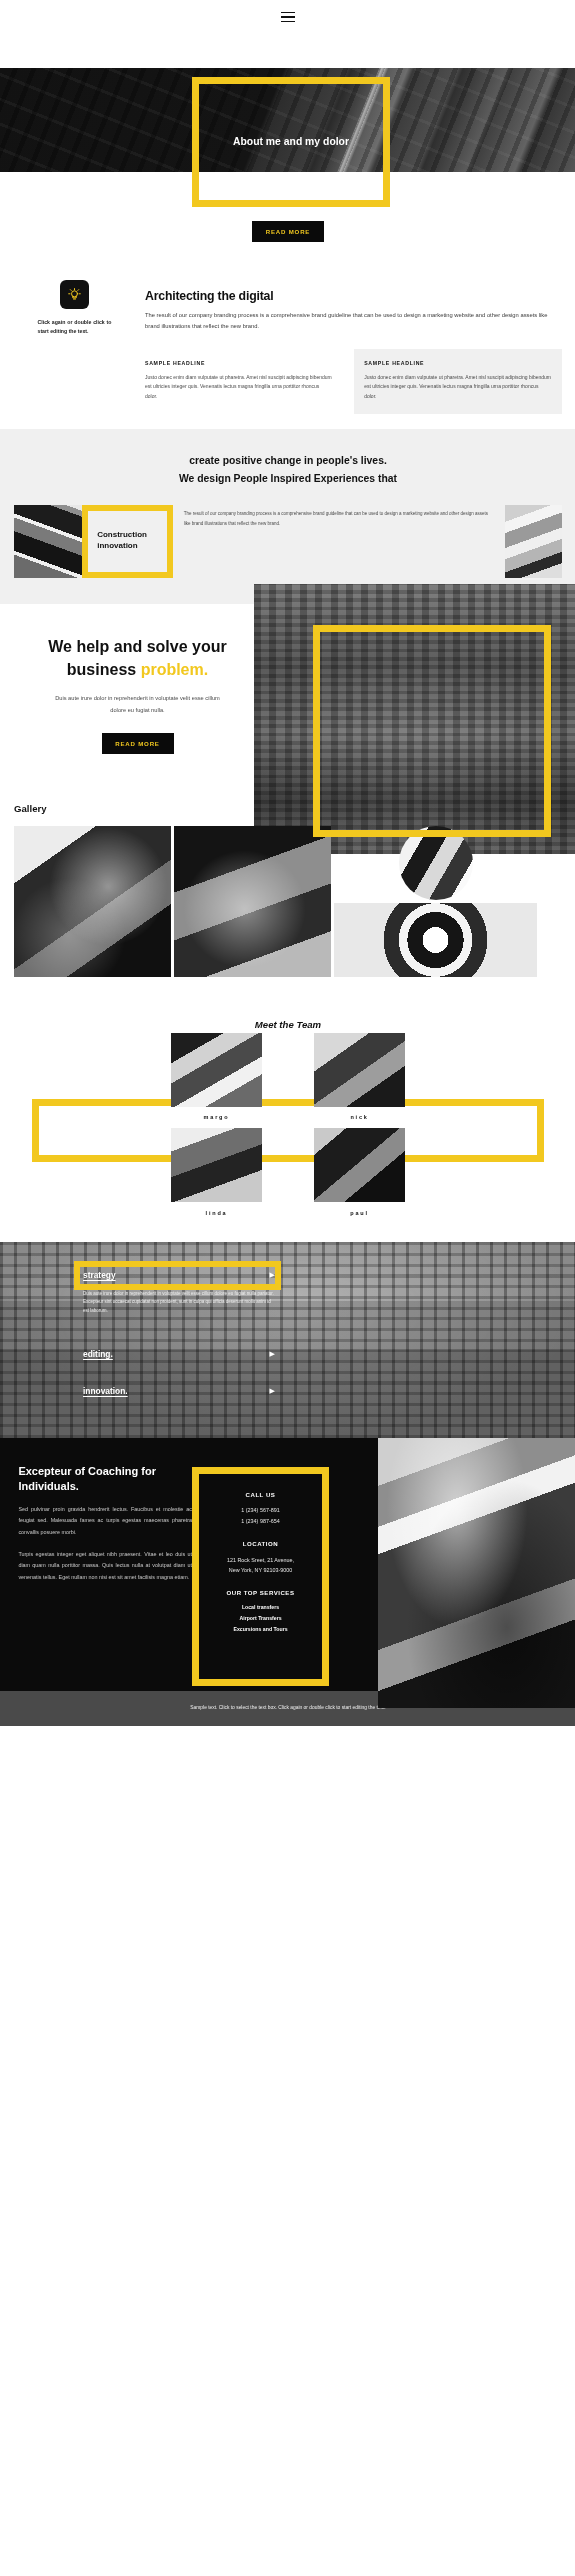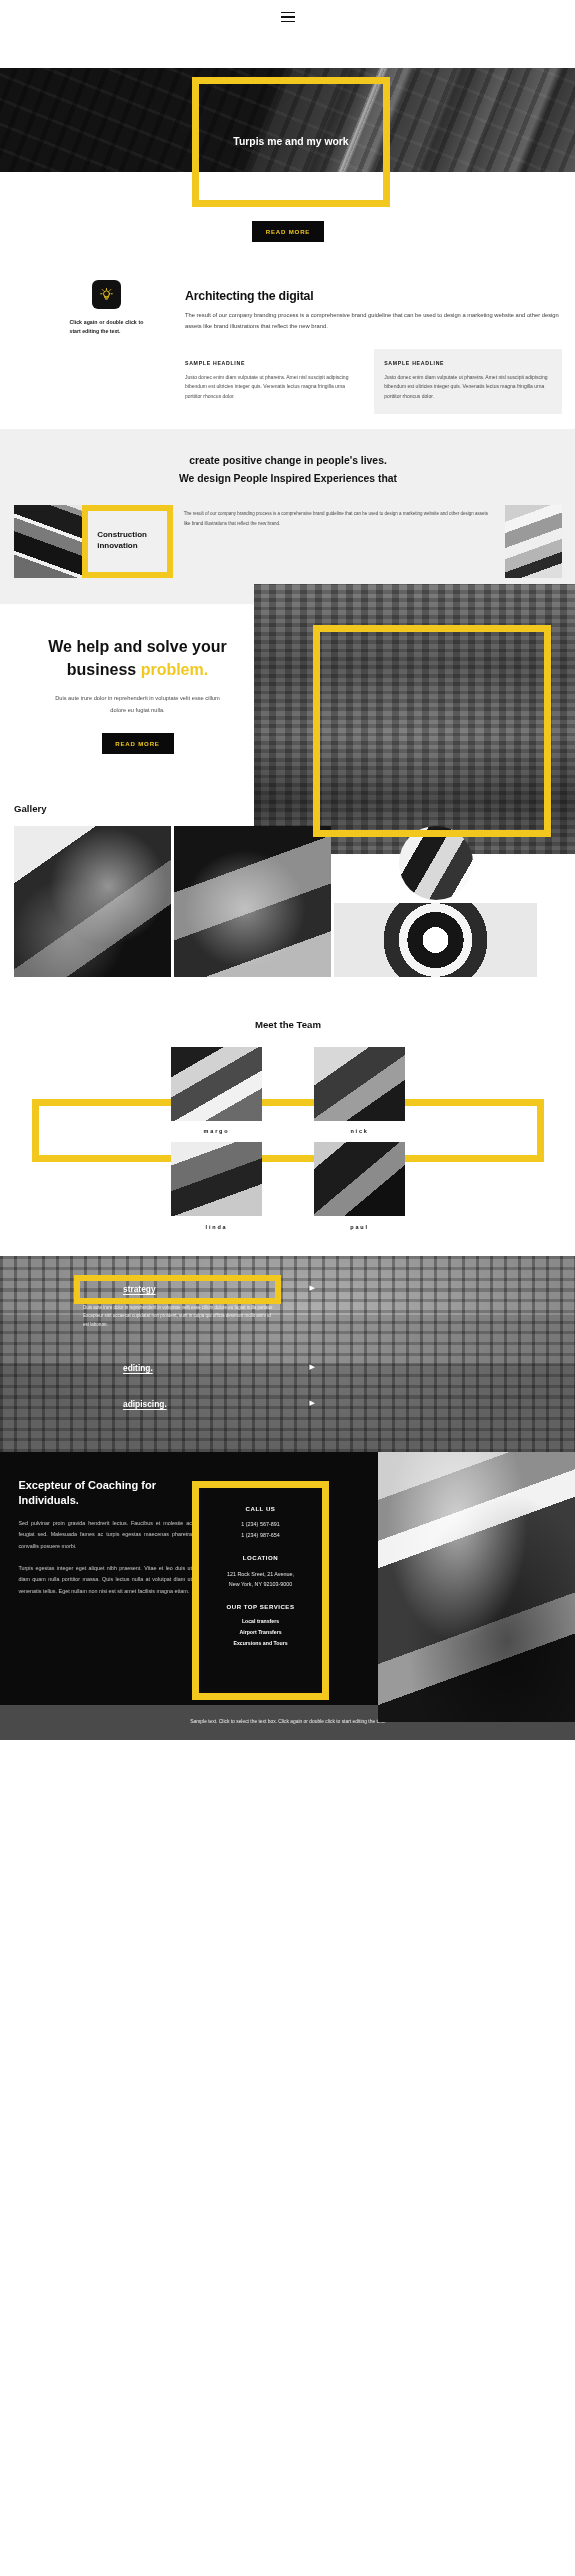--- a/index.html
+++ b/index.html
@@ -42,21 +42,21 @@
     padding: 0 23px;
   }
   .btn-dark {
     display:block; margin: 0 auto; background:#0a0a0a; color:#f2c81f;
     font-size:6.1px; font-weight:700; letter-spacing:0.8px; text-align:center;
     width:72px; padding:7px 0; border:0; cursor:pointer;
   }
   .hero-btn-wrap { padding-top: 10.7px; padding-bottom: 20px; }
 
   
-  .sec-arch { display:flex; padding: 17px 14px 15.3px; gap: 18px; margin-left: 32px; }
+  .sec-arch { display:flex; padding: 17px 14px 15.3px; gap: 10px; }
   .arch-left { width: 121px; padding-top: 1.5px; display:flex; flex-direction:column; align-items:center; }
   .icon-tile {
     width:29px; height:29px; background:#111; border-radius:6.1px;
     display:flex; align-items:center; justify-content:center;
   }
   .arch-caption {
     margin-top:9.2px; font-size:5.2px; font-weight:700; line-height:1.75;
     text-align:justify; color:#1b1b1b; width: 74px;
   }
   .arch-right { flex:1; padding-top: 10.7px; }
@@ -123,21 +123,21 @@
   .g1 { grid-row: 1 / span 2; background: linear-gradient(145deg,#ececec 0 22%, #2a2a2a 22% 55%, #6f6f6f 55% 72%, #101010 72% 100%); }
   .g1:after{content:"";position:absolute;inset:0;background:radial-gradient(circle at 60% 40%, rgba(255,255,255,.5), transparent 45%), radial-gradient(circle at 35% 72%, rgba(255,255,255,.25), transparent 38%);}
   .g2 { border-radius:50%; background: linear-gradient(120deg,#f2f2f2 0 26%, #1a1a1a 26% 46%, #d9d9d9 46% 62%, #343434 62% 80%, #fafafa 80% 100%); width:74px; height:74px; margin: 0 auto; }
   .g3 { grid-row: 1 / span 2; background: linear-gradient(160deg,#141414 0 32%, #8e8e8e 32% 55%, #2b2b2b 55% 78%, #b9b9b9 78% 100%); }
   .g3:after{content:"";position:absolute;inset:0;background:radial-gradient(ellipse at 45% 55%, rgba(255,255,255,.45), transparent 50%);}
   .g4 { background: radial-gradient(circle at 50% 50%, #fff 0 12%, #151515 12% 26%, #f4f4f4 26% 34%, #2b2b2b 34% 48%, #e8e8e8 48% 100%); }
   .g-cell { position:relative; }
 
   
   .sec-team { padding: 10.7px 0 26px; position:relative; }
-  .team-title { text-align:center; font-size:9.6px; font-weight:700; color:#111; margin-bottom:17px; }
+  .team-title { text-align:center; font-size:9.6px; font-weight:700; color:#111; margin-bottom:3px;font-style:italic; }
   .team-band {
     position:absolute; left:32px; right:32px; top:91px; height:63px;
     border: 7px solid #f2c81f; z-index:1;
   }
   .team-grid { position:relative; z-index:2; width:238px; margin:0 auto; display:grid; grid-template-columns: 1fr 1fr; gap: 7.7px 48px; }
   .member { text-align:center; }
   .m-photo { width:91px; height:74px; margin:0 auto; }
   .m1 { background: linear-gradient(150deg,#1e1e1e 0 24%, #d2d2d2 24% 40%, #4a4a4a 40% 60%, #f1f1f1 60% 74%, #6a6a6a 74% 100%); }
   .m2 { background: linear-gradient(145deg,#d8d8d8 0 28%, #3a3a3a 28% 52%, #9d9d9d 52% 70%, #1a1a1a 70% 100%); }
   .m3 { background: linear-gradient(160deg,#ededed 0 22%, #6e6e6e 22% 46%, #232323 46% 70%, #c9c9c9 70% 100%); }
@@ -158,21 +158,21 @@
       repeating-linear-gradient(0deg, rgba(0,0,0,.3) 0 3.1px, rgba(255,255,255,.1) 3.1px 10.7px),
       radial-gradient(ellipse at 50% 35%, rgba(255,255,255,.5), rgba(0,0,0,.35) 70%);
     mix-blend-mode:multiply; opacity:.85;
   }
   .svc { position:relative; z-index:3; padding: 28px 0 0 83px; }
   .svc-item { margin-bottom: 4.6px; position:relative; }
   .svc-box {
     position:absolute; left:-9.2px; top:-9.2px; width:207px; height:29px;
     border:6.1px solid #f2c81f;
   }
-  .svc-row { display:flex; width:192px; position:relative; z-index:2; height:10.7px;margin-left:40px;}
+  .svc-row { display:flex; align-items:center; width:192px; position:relative; z-index:2; height:10.7px;}
   .svc-name { font-size:8.4px; font-weight:700; color:#fff; text-decoration: underline; text-underline-offset:2.3px; }
   .svc-arrow { margin-left:auto; color:#fff; font-size:7px; }
   .svc-desc { margin-top: 9.2px; width: 192px; font-size:4.5px; line-height:1.95; color:#efefef; }
   .svc-sp { height: 28px; }
 
   
   .sec-benefits { background:#0b0b0b; position:relative; padding: 26px 0 23px; min-height: 253px; }
   .ben-left { width: 192px; padding-left: 18.4px; }
   .ben-h { font-size:11px; font-weight:700; line-height:1.35; color:#fff; }
   .ben-p { margin-top:10.7px; font-size:5.4px; line-height:2.1; color:#c9c9c9; text-align:justify; }
@@ -204,21 +204,21 @@
     <div class="burger">
         <i></i>
         <i></i>
         <i></i>
       </div>
   </div>
 
   <div class="hero">
     <div class="hero-img"></div>
     <div class="hero-frame"></div>
-    <div class="hero-title">Turpis me and my work</div>
+    <div class="hero-title">About me and my dolor</div>
   </div>
   <div class="hero-btn-wrap">
     <button class="btn-dark">READ MORE</button>
   </div>
 
   <div class="sec-arch">
     <div class="arch-left">
       <div class="icon-tile">
         <svg width="17" height="17" viewBox="0 0 24 24" fill="none" stroke="#f2c81f" stroke-width="1.4" stroke-linecap="round">
           <circle cx="12" cy="11" r="4.2"></circle>
@@ -323,21 +323,21 @@
       <div class="svc-sp"></div>
       <div class="svc-item">
         <div class="svc-row">
           <span class="svc-name">editing.</span>
           <span class="svc-arrow">▶</span>
         </div>
       </div>
       <div class="svc-sp" style="height:21.5px"></div>
       <div class="svc-item">
         <div class="svc-row">
-          <span class="svc-name">adipiscing.</span>
+          <span class="svc-name">innovation.</span>
           <span class="svc-arrow">▶</span>
         </div>
       </div>
     </div>
   </div>
 
   <div class="sec-benefits">
     <div class="ben-img"></div>
     <div class="ben-left">
       <div class="ben-h">Excepteur of Coaching for Individuals.</div>

